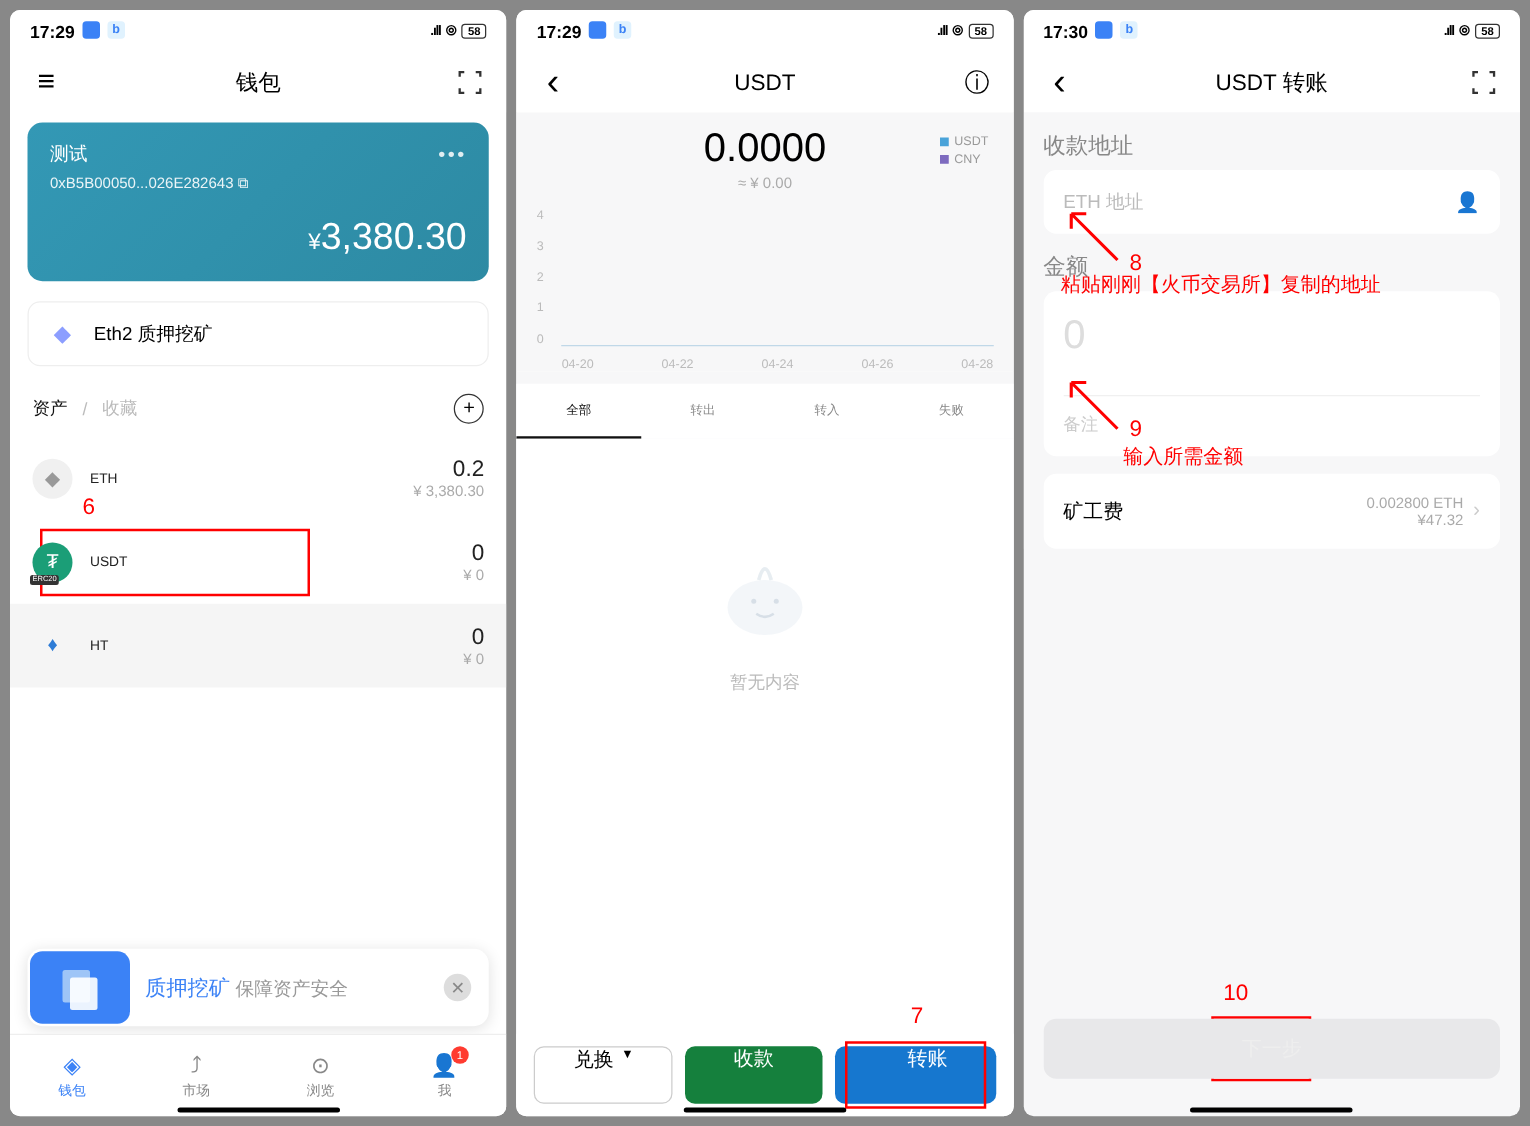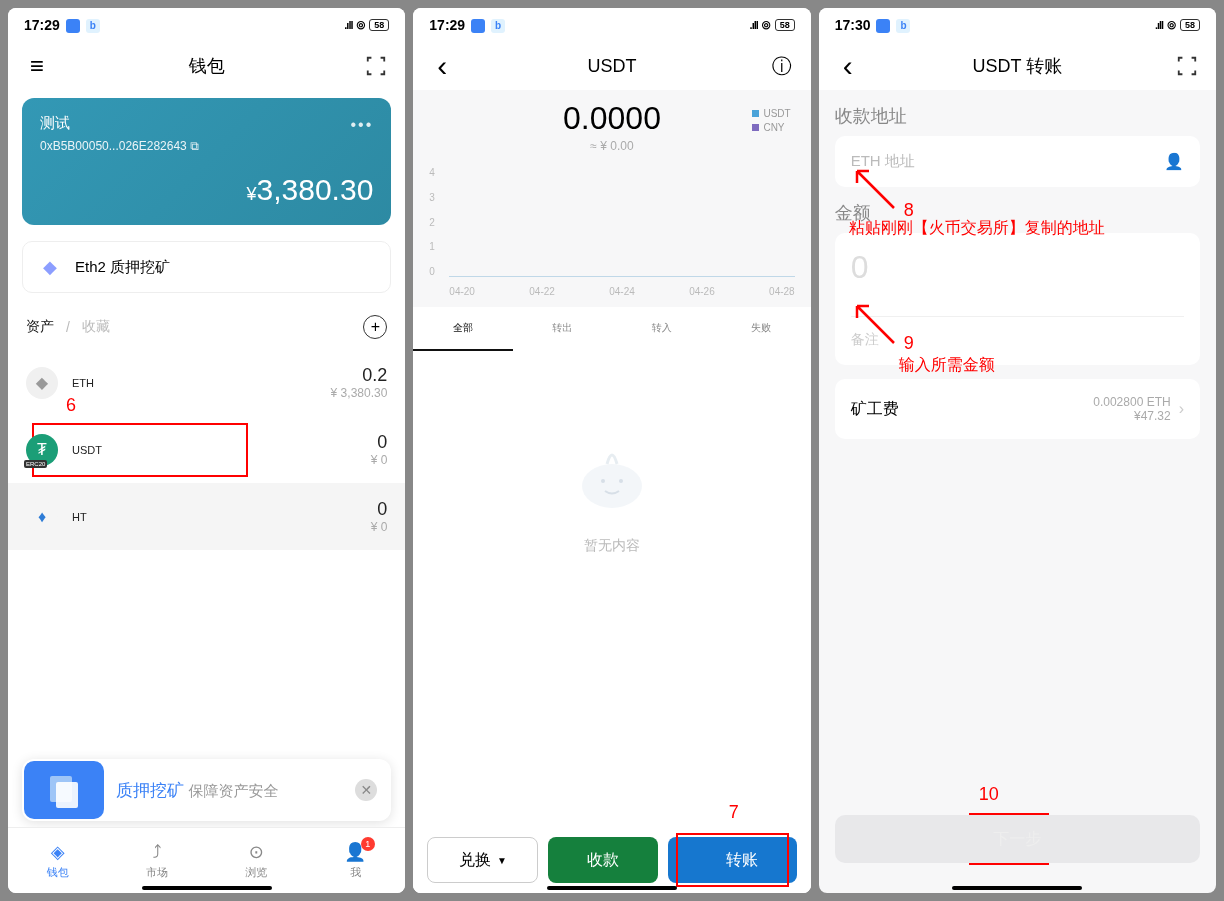--- a/index.html
+++ b/index.html
@@ -1,19 +1,19 @@
 <!DOCTYPE html>
 <html><head>
 <meta charset="utf-8">
 <style>
   * { box-sizing: border-box; margin: 0; padding: 0; font-family: -apple-system, "PingFang SC", sans-serif; }
   body { background: #888; padding: 8px; display: flex; gap: 8px; justify-content: center; }
   .phone { width: 398px; height: 885px; background: #fff; border-radius: 8px; position: relative; overflow: hidden; display: flex; flex-direction: column; }
   .status-bar { height: 34px; display: flex; align-items: center; padding: 0 16px; justify-content: space-between; font-size: 14px; font-weight: 600; }
-  .status-left { display: flex; align-items: flex-end; gap: 6px; }
+  .status-left { display: flex; align-items: flex-start; gap: 6px; }
   .status-right { display: flex; align-items: center; gap: 4px; font-size: 11px; }
   .mini-icon { width: 14px; height: 14px; border-radius: 3px; display: inline-block; }
   .mini-blue { background: #3b82f6; }
   .mini-light { background: #e0f2fe; color:#3b82f6; font-size:10px; text-align:center; line-height:14px; font-weight:bold;}
   .signal::before { content: ".ıll"; letter-spacing: -1px; }
   .battery { border: 1px solid #333; border-radius: 3px; padding: 0 4px; font-size: 9px; }
 
   .header { height: 48px; display: flex; align-items: center; justify-content: space-between; padding: 0 16px; }
   .header-title { font-size: 18px; font-weight: 500; flex: 1; text-align: center; }
   .hamburger, .back-arrow, .scan-icon, .info-icon { width: 26px; height: 26px; display: flex; align-items: center; justify-content: center; font-size: 20px; cursor: pointer; }
@@ -83,21 +83,21 @@
   .x-axis { position: absolute; bottom: 0; left: 20px; right: 0; display: flex; justify-content: space-between; font-size: 10px; color: #bbb; }
 
   .tx-tabs { display: flex; background:#fff; margin-top: 10px;}
   .tx-tab { flex: 1; text-align: center; padding: 14px 0; font-size: 10px; color: #888; }
   .tx-tab.active { color: #111; border-bottom: 2px solid #111; }
 
   .empty-state { text-align: center; padding: 70px 0; color: #bbb; font-size: 14px; background:#fff; flex:1;}
   .empty-img { width: 100px; height: 100px; margin: 0 auto 16px; opacity: 0.5; display:flex;align-items:center;justify-content:center; font-size:60px;color:#d0dce5;}
 
   .action-bar { position: absolute; bottom: 10px; left: 0; right: 0; padding: 0 14px; display: flex; gap: 10px; background:#fff; padding-top:10px;}
-  .act-btn { flex: 1; height: 46px; border-radius: 8px; display: flex; align-items: center; justify-content: center; font-size: 16px; }
+  .act-btn { flex: 1; height: 46px; border-radius: 8px; display: flex; justify-content: center; font-size: 16px; }
   .act-exchange { border: 1px solid #ccc; background: #fff; gap:6px;}
   .act-receive { background: #15803d; color: #fff; }
   .act-transfer { background: #1677cf; color: #fff; position: relative; padding-left: 20px; }
 
   
   .s3-body { padding: 0 16px; background:#f7f7f8;}
   .label-small { font-size: 18px; color: #888; margin: 14px 0 8px; }
   .input-card { background: #fff; border-radius: 10px; padding: 16px; }
   .ph-text { color: #bbb; font-size: 15px; }
   .input-card .contact-ico { float: right; color: #ccc; }

